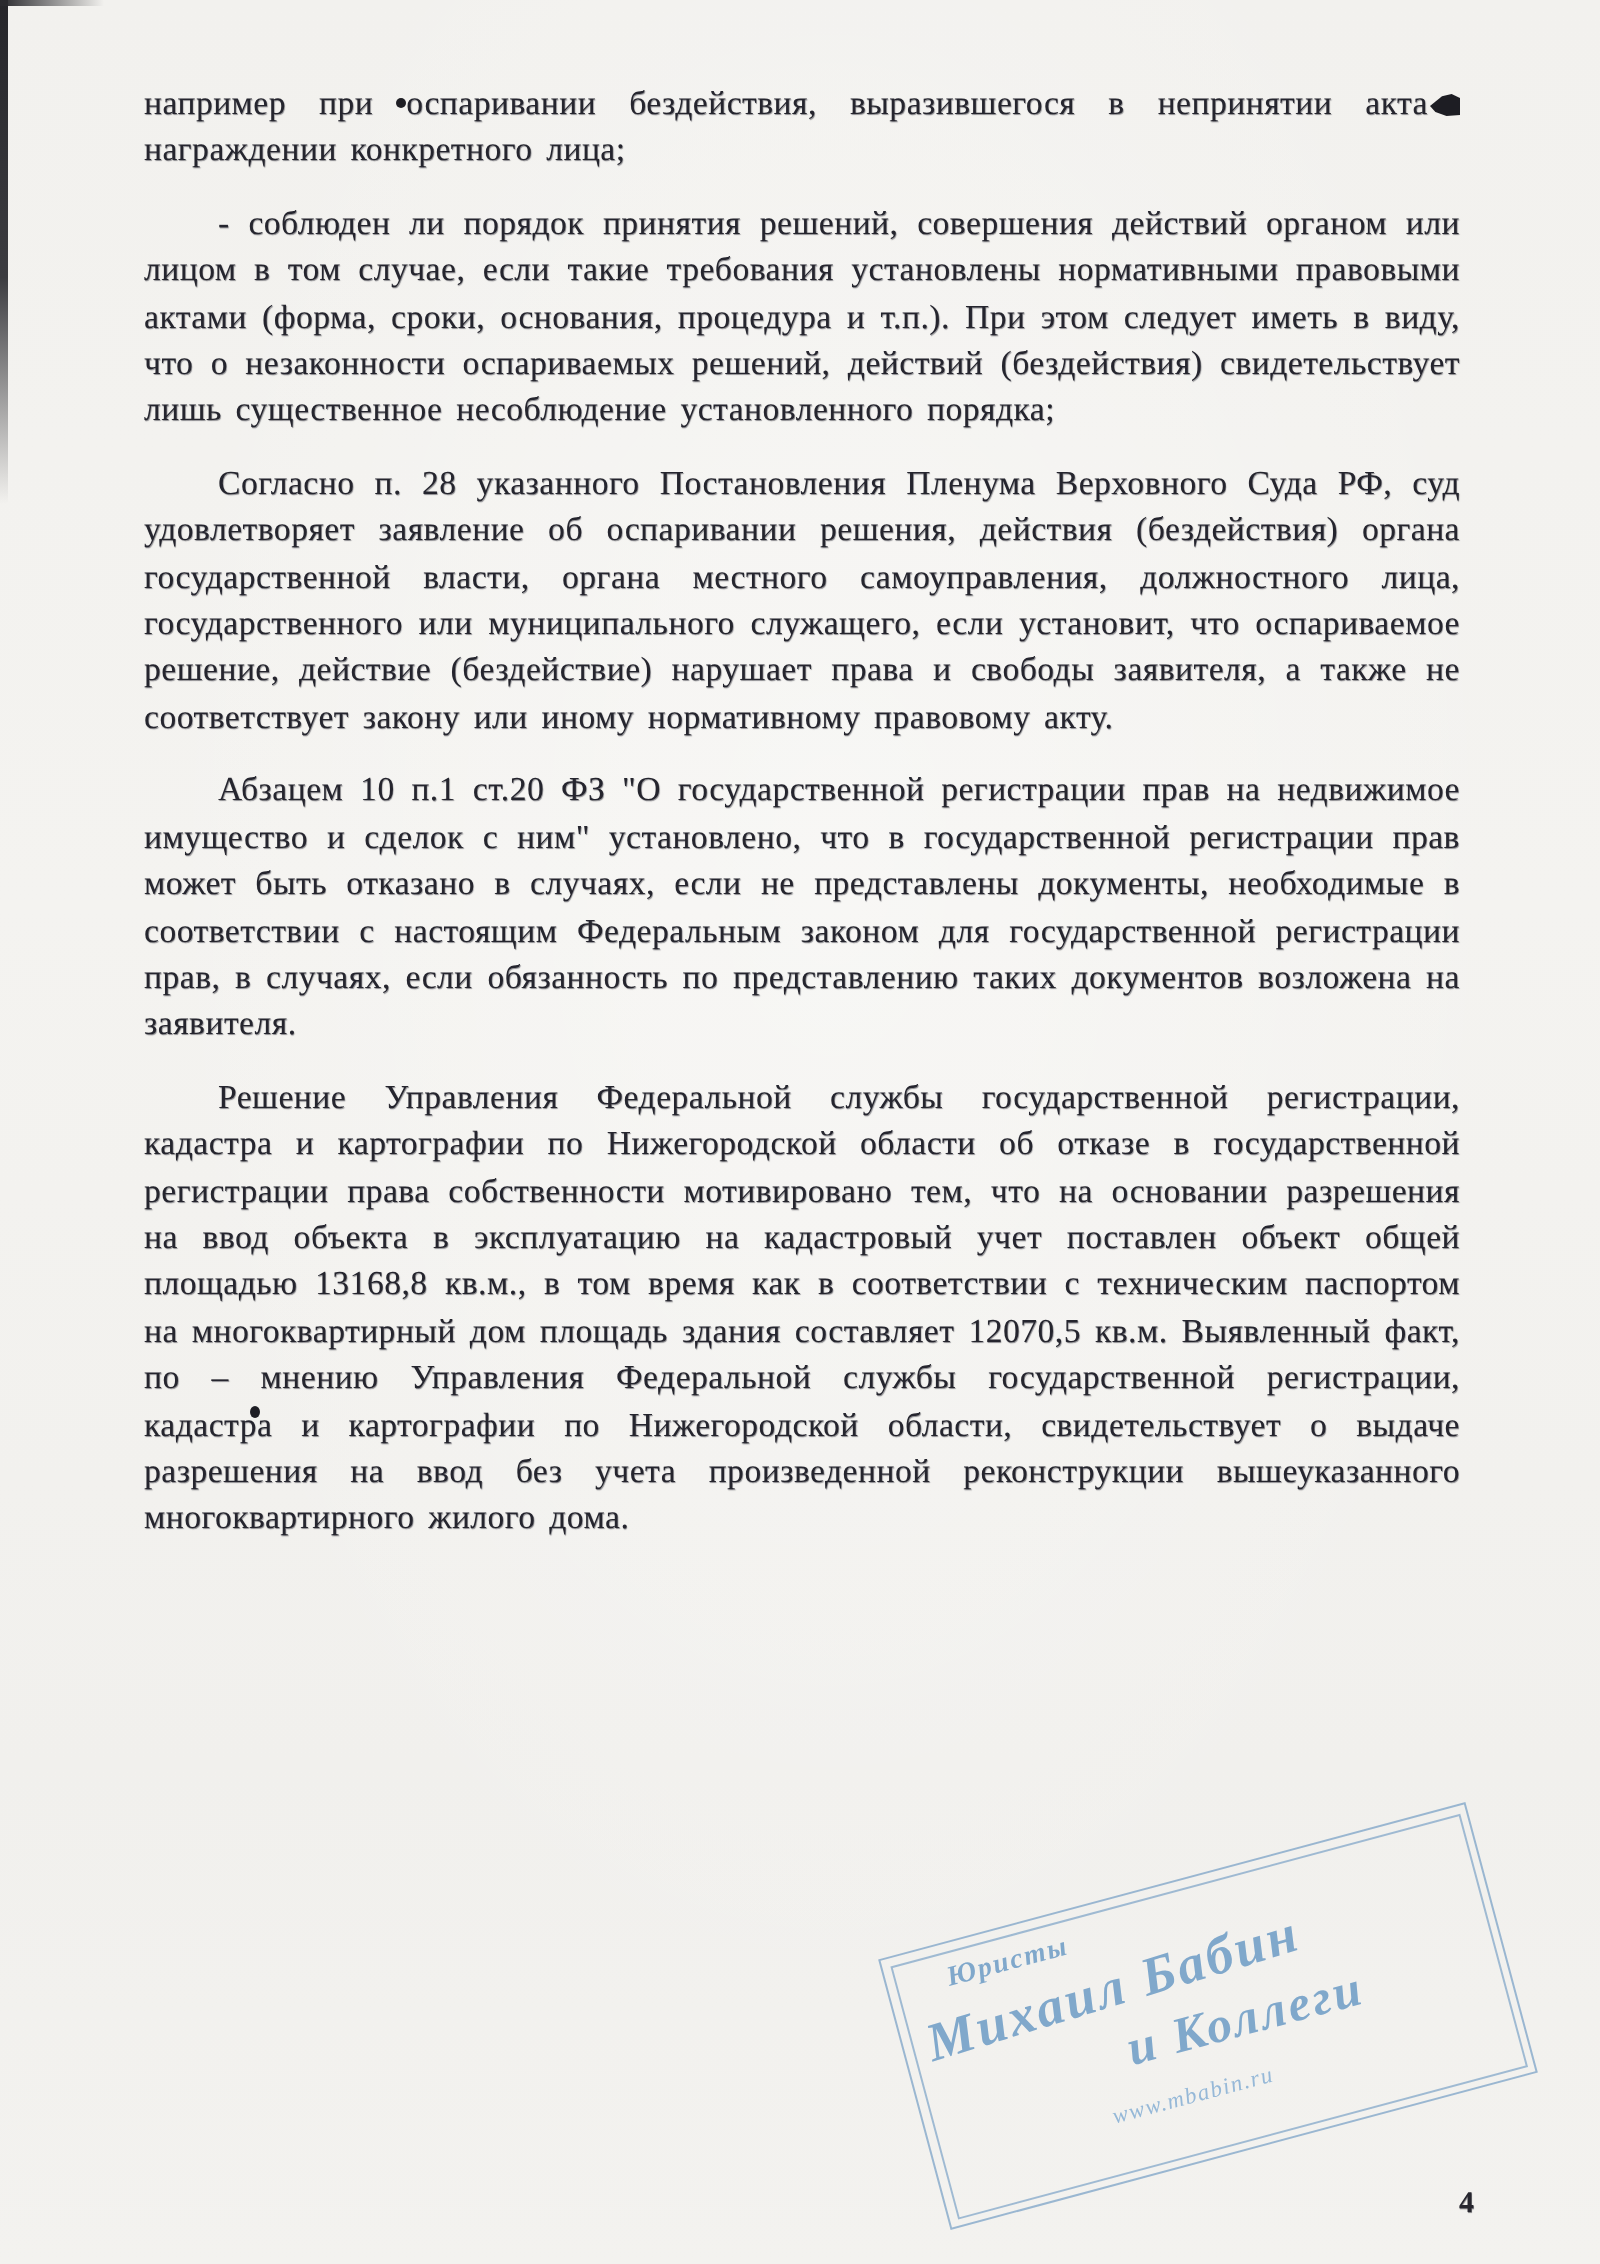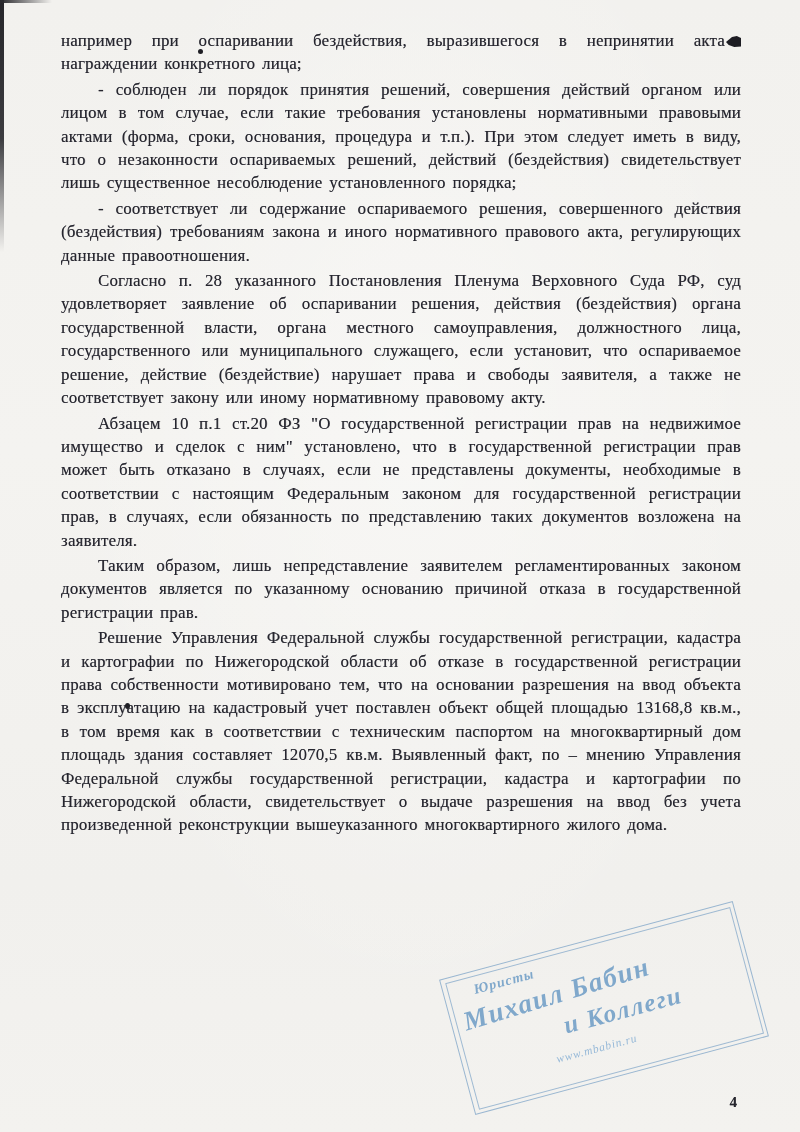--- a/index.html
+++ b/index.html
@@ -28,21 +28,21 @@
   .text-block{
     position:absolute;left:59px;top:27px;width:684px;
     color:#25252e;
     font-size:16.8px;line-height:23.4px;
     letter-spacing:.25px;word-spacing:2.4px;
     text-align:justify;text-justify:inter-word;
     hyphens:none;
     text-shadow:.35px .35px .45px rgba(38,38,48,.5);
     z-index:2;
   }
-  .text-block p{margin:2px;text-indent:37px;}
+  .text-block p{margin:13px;text-indent:37px;}
   .text-block p.no-indent{text-indent:0;}
   
   .smudge{
     display:inline-block;width:15px;height:11px;margin-left:1px;
     background:#1d1d23;
     clip-path:polygon(0 55%,40% 10%,72% 0,100% 18%,100% 95%,55% 100%,18% 82%);
     vertical-align:baseline;transform:translateY(1px);
   }
   .dot{position:absolute;border-radius:50%;background:#1e1e24;z-index:3;}
   .dot1{left:198px;top:49px;width:5px;height:5px;}
@@ -72,24 +72,22 @@
 <body>
 
 <div class="page">
 
   <div class="edge-left"></div>
   <div class="edge-top"></div>
 
   <div class="text-block">
     <p class="no-indent"><span>например при оспаривании бездействия, выразившегося в непринятии акта</span><span class="smudge"></span><span> награждении конкретного лица;</span></p>
     <p>- соблюден ли порядок принятия решений, совершения действий органом или лицом в том случае, если такие требования установлены нормативными правовыми актами (форма, сроки, основания, процедура и т.п.). При этом следует иметь в виду, что о незаконности оспариваемых решений, действий (бездействия) свидетельствует лишь существенное несоблюдение установленного порядка;</p>
-    <p>- соответствует ли содержание оспариваемого решения, совершенного действия (бездействия) требованиям закона и иного нормативного правового акта, регулирующих данные правоотношения.</p>
     <p>Согласно п. 28 указанного Постановления Пленума Верховного Суда РФ, суд удовлетворяет заявление об оспаривании решения, действия (бездействия) органа государственной власти, органа местного самоуправления, должностного лица, государственного или муниципального служащего, если установит, что оспариваемое решение, действие (бездействие) нарушает права и свободы заявителя, а также не соответствует закону или иному нормативному правовому акту.</p>
     <p>Абзацем 10 п.1 ст.20 ФЗ "О государственной регистрации прав на недвижимое имущество и сделок с ним" установлено, что в государственной регистрации прав может быть отказано в случаях, если не представлены документы, необходимые в соответствии с настоящим Федеральным законом для государственной регистрации прав, в случаях, если обязанность по представлению таких документов возложена на заявителя.</p>
-    <p>Таким образом, лишь непредставление заявителем регламентированных законом документов является по указанному основанию причиной отказа в государственной регистрации прав.</p>
     <p>Решение Управления Федеральной службы государственной регистрации, кадастра и картографии по Нижегородской области об отказе в государственной регистрации права собственности мотивировано тем, что на основании разрешения на ввод объекта в эксплуатацию на кадастровый учет поставлен объект общей площадью 13168,8 кв.м., в том время как в соответствии с техническим паспортом на многоквартирный дом площадь здания составляет 12070,5 кв.м. Выявленный факт, по – мнению Управления Федеральной службы государственной регистрации, кадастра и картографии по Нижегородской области, свидетельствует о выдаче разрешения на ввод без учета произведенной реконструкции вышеуказанного многоквартирного жилого дома.</p>
   </div>
 
   <div class="dot dot1"></div>
   <div class="dot dot2"></div>
 
   <div class="stamp">
     <div class="stamp-frame"></div>
     <div class="stamp-content">
       <div class="stamp-label">Юристы</div>

